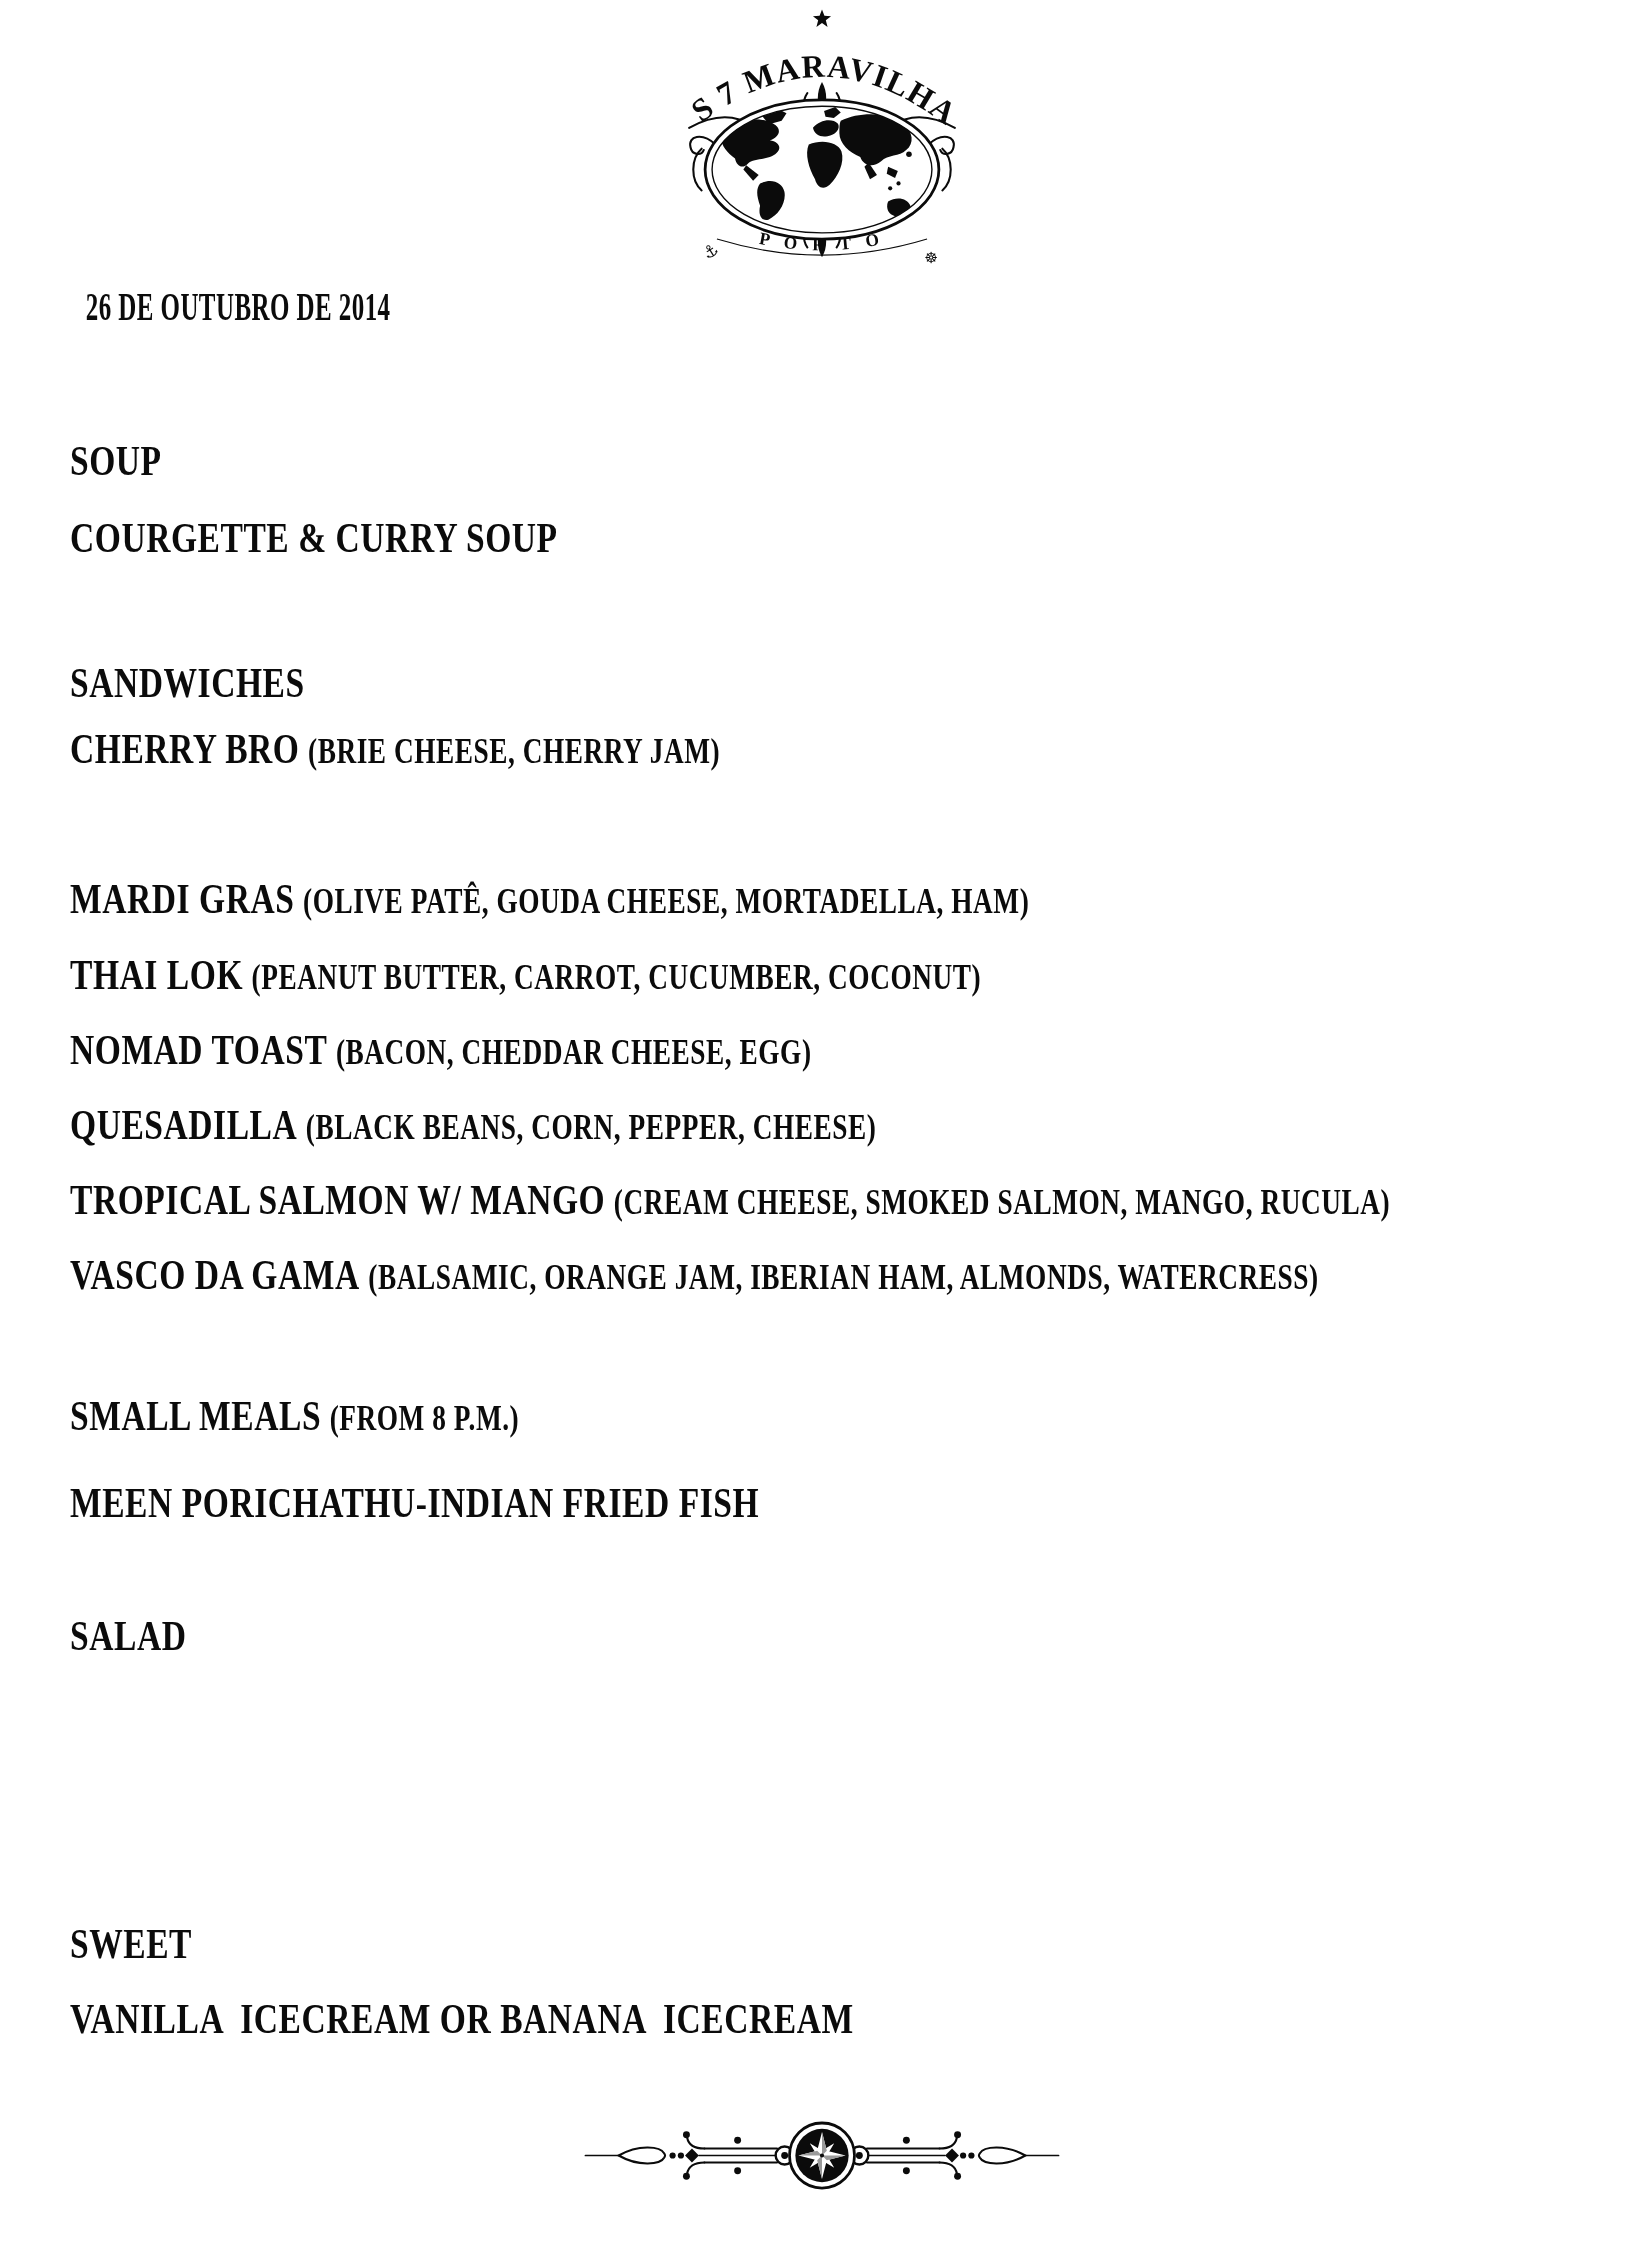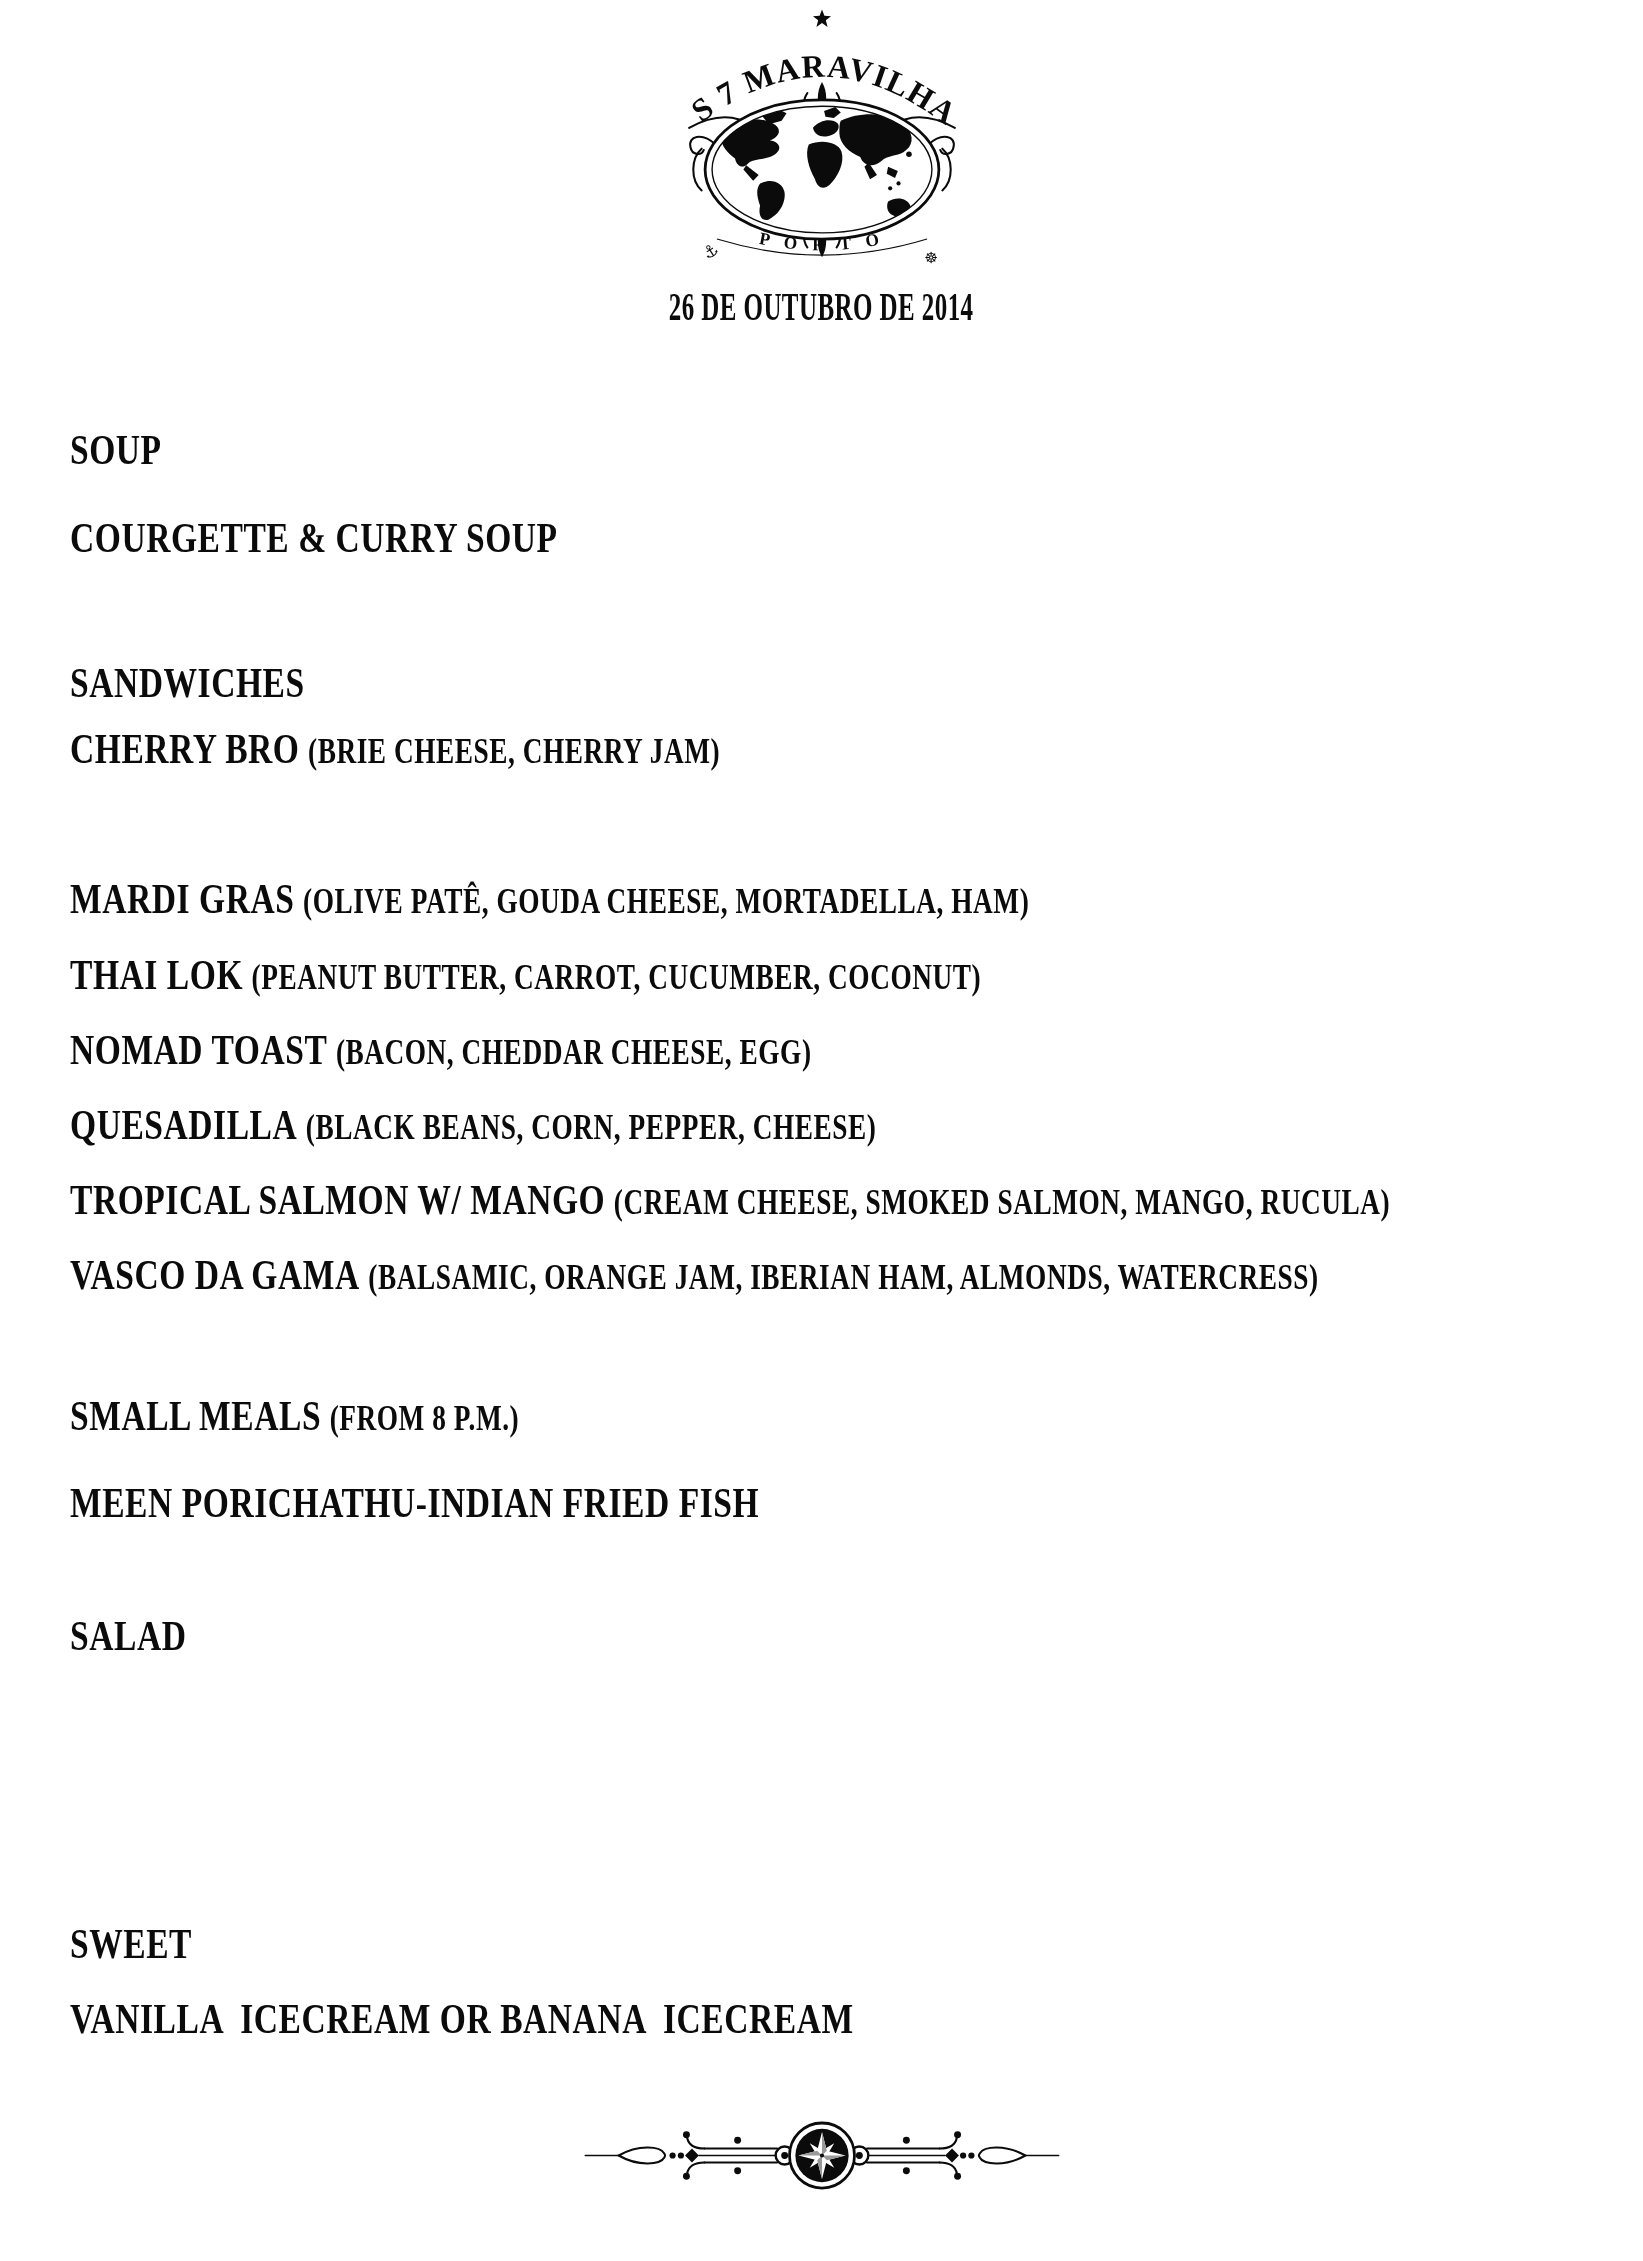--- a/index.html
+++ b/index.html
@@ -10,21 +10,21 @@
     font-family:"Liberation Serif","DejaVu Serif",serif;
     color:#0b0b0b;
     overflow:hidden;
   }
   .logo-wrap{
     position:absolute;top:8.3px;left:50%;
     transform:translateX(-50%);
   }
   .date-row{
     position:absolute;top:287px;left:0;width:100%;
-    text-align:center;line-height:1;
+    line-height:1;
   }
   .date-text{
     display:inline-block;
     font-size:39px;font-weight:700;
     transform:scaleX(0.64);transform-origin:50% 50%;
     white-space:pre;letter-spacing:0.7px;
   }
   .line{
     position:absolute;left:70px;line-height:1;white-space:nowrap;
   }
@@ -114,21 +114,21 @@
       </text>
       <text class="glyph" x="70" y="362" font-size="24" fill="#0b0b0b" transform="rotate(-32 70 362)">⚓</text>
       <text class="glyph" x="382" y="366" font-size="22" fill="#0b0b0b">☸</text>
     </svg>
   </div>
 
   <div class="date-row">
     <span class="date-text">26 DE OUTUBRO DE 2014</span>
   </div>
 
-  <div class="line" style="top:428px">
+  <div class="line" style="top:439px">
     <span class="squeeze"><span class="heading-text">SOUP</span></span>
   </div>
   <div class="line" style="top:516px">
     <span class="squeeze"><span class="item-name">COURGETTE &amp; CURRY SOUP</span></span>
   </div>
 
   <div class="line" style="top:661px">
     <span class="squeeze"><span class="heading-text">SANDWICHES</span></span>
   </div>
   <div class="line" style="top:727px">

